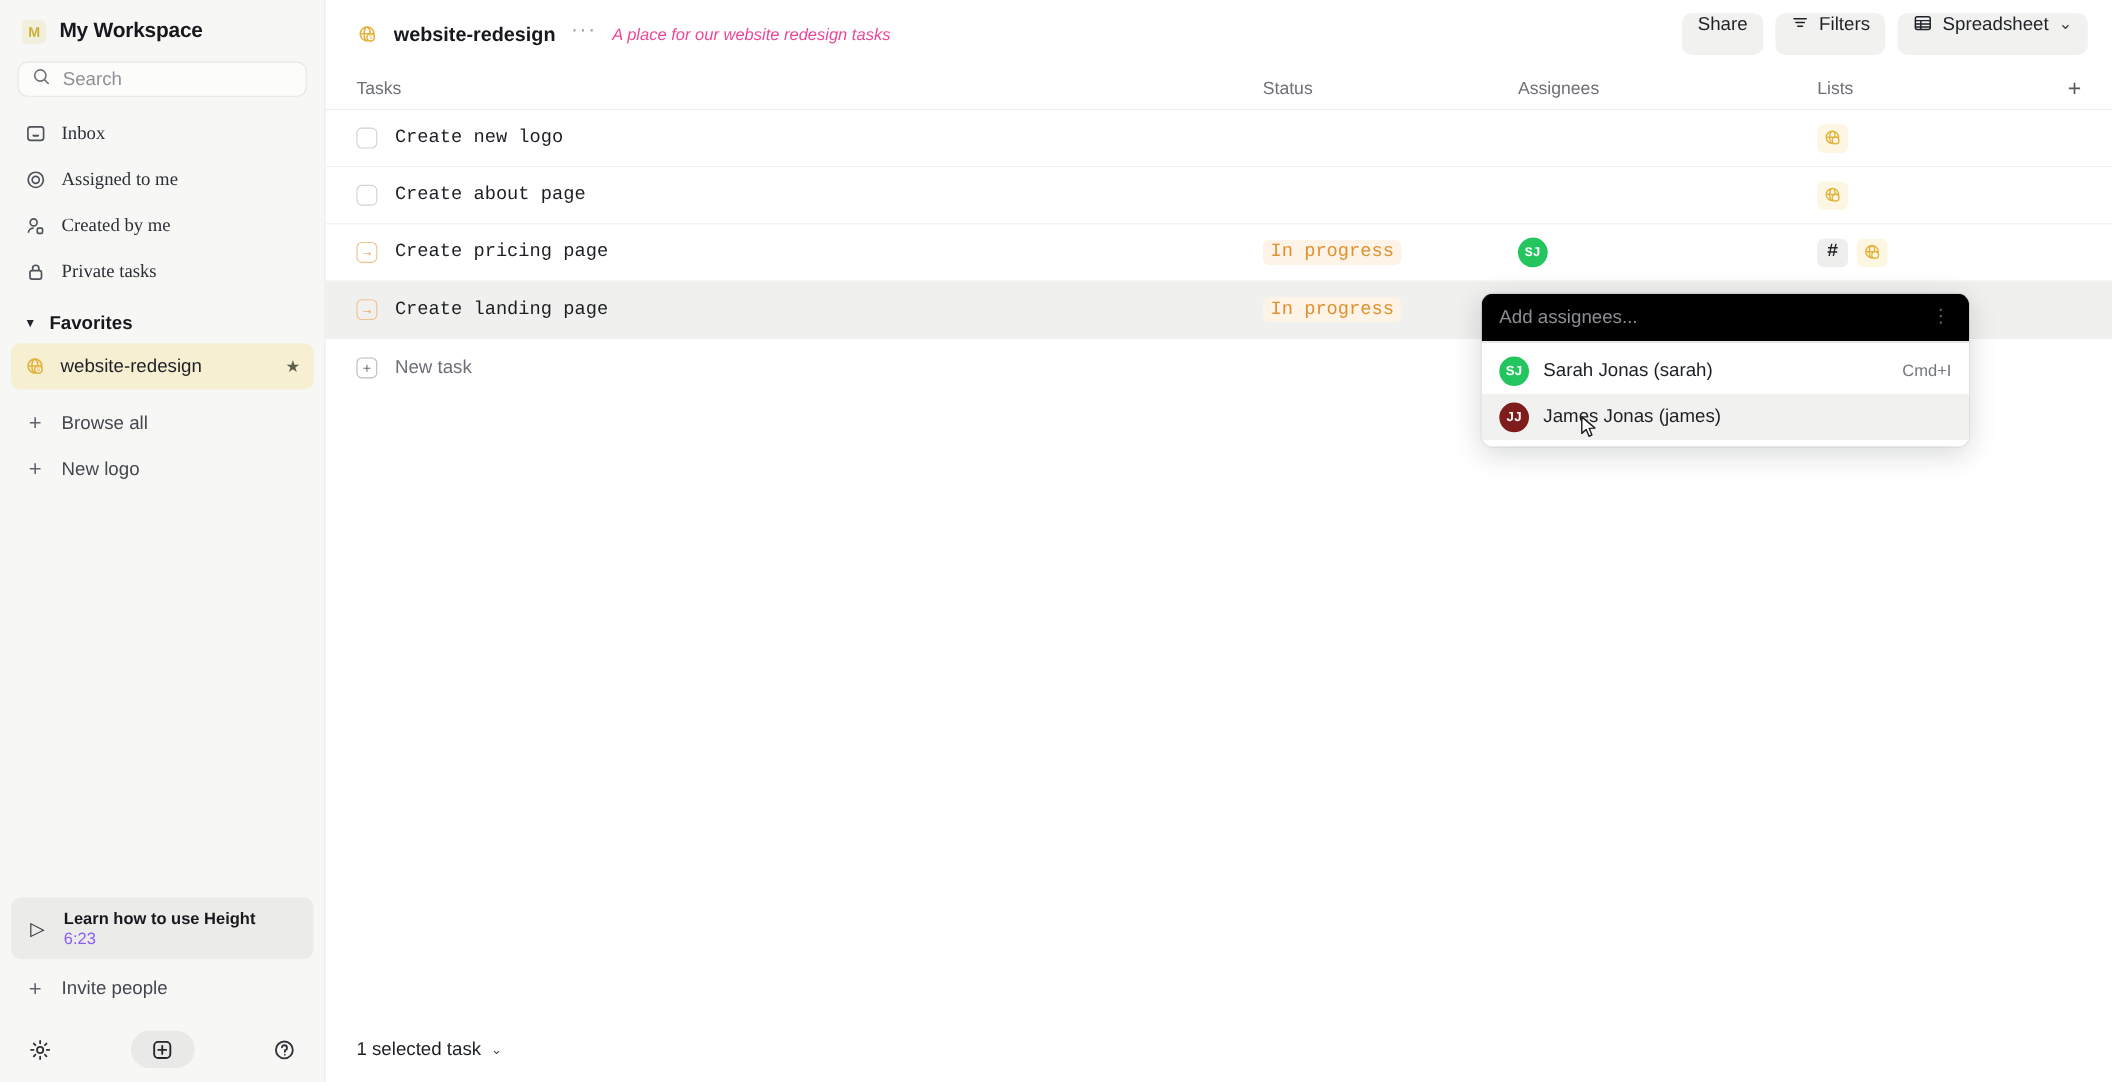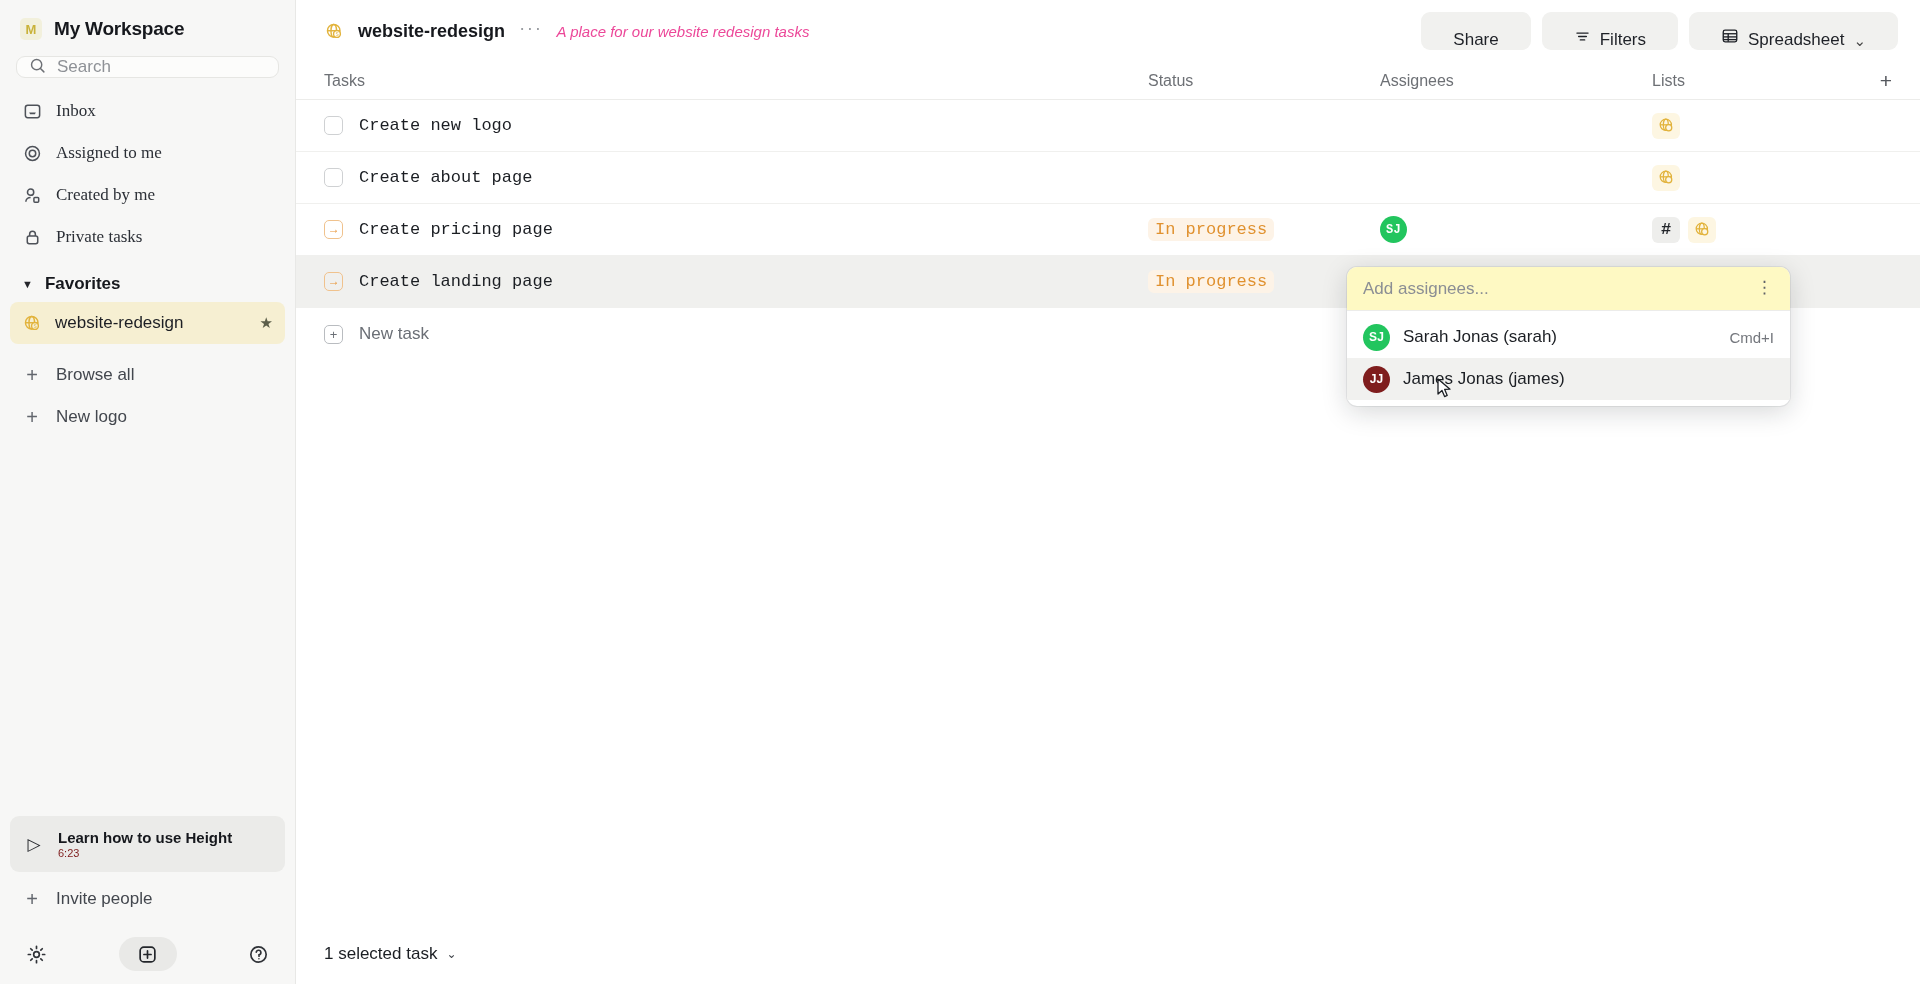--- a/index.html
+++ b/index.html
@@ -29,21 +29,21 @@
     width: 22px; height: 22px; border-radius: 5px;
     background: #f2f0dc; color: #c9b23a;
     font-size: 13px; font-weight: 600;
     display: flex; align-items: center; justify-content: center;
     flex: 0 0 22px;
   }
   .ws-title { font-size: 19px; font-weight: 700; color: #16181d; letter-spacing: -0.2px; }
 
   .search-box {
     margin: 6px 16px 12px 16px;
-    height: 22px; border-radius: 9px;
+    height: 32px; border-radius: 9px;
     background: #fcfcfb; border: 1px solid #e6e6e3;
     display: flex; align-items: center; gap: 11px;
     padding: 0 12px;
   }
   .search-box .ph { font-size: 17px; color: #8e9196; }
 
   .nav { padding: 0 10px; }
   .nav-item {
     height: 42px; display: flex; align-items: center; gap: 14px;
     padding: 0 12px; border-radius: 8px; cursor: pointer;
@@ -82,21 +82,21 @@
   .sidebar-spacer { flex: 1; }
 
   .learn-card {
     margin: 0 10px 6px 10px; height: 56px; border-radius: 9px;
     background: #ebebe9; display: flex; align-items: center; gap: 14px;
     padding: 0 14px; cursor: pointer;
   }
   .learn-card .play { color: #24262b; font-size: 17px; flex: 0 0 20px; text-align:center; }
   .learn-txt { display: flex; flex-direction: column; gap: 1px; }
   .learn-title { font-size: 15px; font-weight: 700; color: #16181d; }
-  .learn-time { font-size: 11px; color: #7f1d1d; }
+  .learn-time { font-size: 15px; color: #8b5cf6; }
 
   .sb-bottom {
     height: 60px; display: flex; align-items: center;
     justify-content: space-between; padding: 0 26px;
   }
   .sb-bottom .bicon { color: #303338; font-size: 18px; display:flex; align-items:center; justify-content:center; cursor: pointer; }
   .pill-btn {
     width: 58px; height: 34px; border-radius: 17px; background: #e9e9e7;
     display: flex; align-items: center; justify-content: center; cursor: pointer;
   }
@@ -108,21 +108,21 @@
     height: 62px; display: flex; align-items: center; gap: 14px;
     padding: 0 22px 0 28px;
   }
   .topbar .crumb-globe { width: 20px; height: 20px; color: #e2b33c; display:flex; align-items:center; justify-content:center; }
   .crumb-title { font-size: 18px; font-weight: 700; color: #16181d; cursor: pointer; }
   .dots { color: #9a9da2; font-size: 19px; letter-spacing: 1.5px; cursor: pointer; padding-bottom:6px; }
   .crumb-desc { font-size: 15px; color: #ec4899; font-style: italic; }
   .topbar-right { margin-left: auto; display: flex; align-items: center; gap: 11px; }
   .tb-btn {
     height: 38px; border-radius: 9px; background: #f1f1ef;
-    display: flex; align-items: flex-end; gap: 9px; padding: 0 32px;
+    display: flex; align-items: flex-start; gap: 9px; padding: 0 14px;
     font-size: 17px; color: #1e2127; cursor: pointer; border: none;
     font-family: "Liberation Sans", sans-serif;
   }
 
   .col-header {
     height: 38px; display: flex; align-items: center;
     padding: 0 28px; border-bottom: 1px solid #ececea;
     position: relative;
   }
   .ch { font-size: 16px; color: #6d7075; }
@@ -193,21 +193,21 @@
 
   
   .popup {
     position: absolute; left: 1347px; top: 267px; width: 443px;
     background: #fff; border-radius: 10px;
     box-shadow: 0 6px 26px rgba(20,22,28,0.17), 0 0 0 1px rgba(20,22,28,0.07);
     overflow: hidden; z-index: 40;
   }
   .popup-input-row {
     height: 44px; display: flex; align-items: center;
-    padding: 0 16px; background: #fef9c3; border-bottom: 1px solid #ececea;
+    padding: 0 16px; background: #000000; border-bottom: 1px solid #ececea;
   }
   .popup-input { font-size: 17px; color: #8b8e94; flex: 1; }
   .popup-kebab { color: #5e6167; font-size: 17px; letter-spacing: 1px; cursor: pointer; line-height: 0.6; }
   .popup-list { padding: 5px 0 6px 0; }
   .popup-item {
     height: 42px; display: flex; align-items: center; gap: 13px;
     padding: 0 16px; cursor: pointer;
   }
   .popup-item.hover { background: #f1f1ef; }
   .pi-name { font-size: 17px; color: #1b1e23; flex: 1; }

